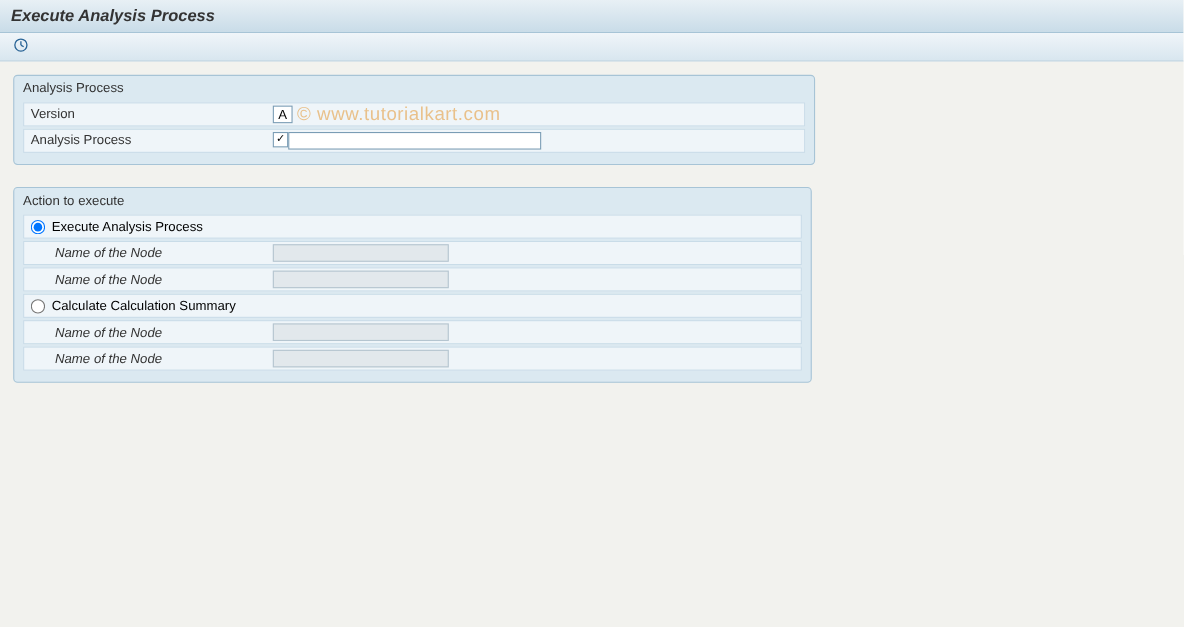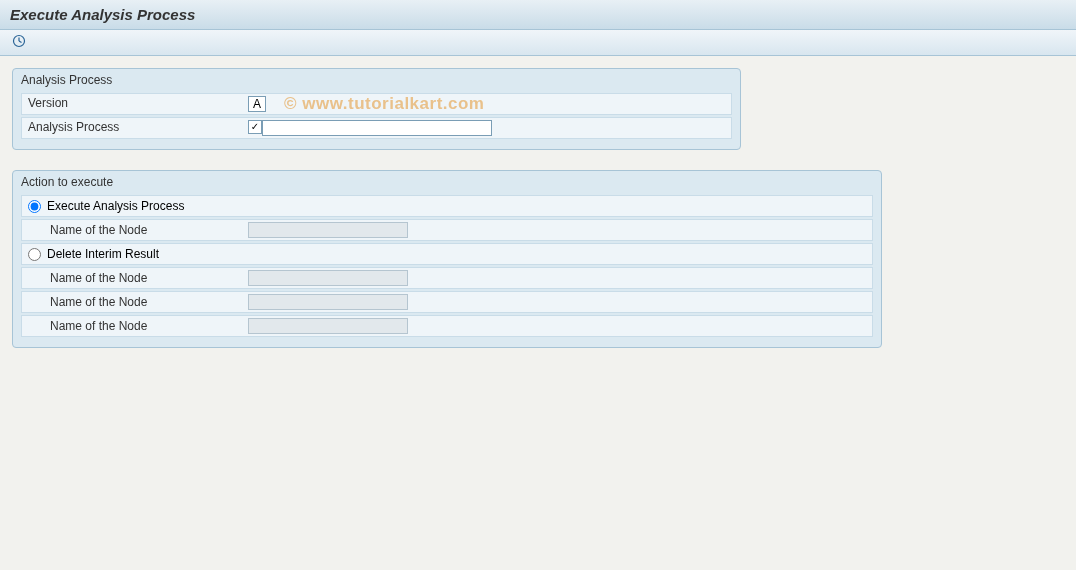--- a/index.html
+++ b/index.html
@@ -101,28 +101,28 @@
     }
     .sub-row {
       display: flex;
       align-items: center;
       background: #eff5f9;
       border: 1px solid #c9dce8;
       margin: 2px 4px;
       padding: 2px 6px 2px 28px;
       height: 22px;
     }
-    .sub-row .field-label { width: 198px; }
+    .sub-row .field-label { width: 198px; font-style: italic; }
     .watermark {
       position: absolute;
       top: 38px;
-      left: 284px;
+      left: 270px;
       font-size: 17px;
       color: #e8b878;
-      font-weight: bold;
+      font-weight: normal;
       pointer-events: none;
       opacity: 0.85;
       letter-spacing: 0.5px;
     }
     .checkbox-glyph {
       width: 14px;
       height: 14px;
       border: 1px solid #7a9db5;
       background: #fff;
       display: inline-flex;
@@ -163,43 +163,43 @@
         <input class="field-input small" type="text" value="A" style="">
       </div>
       <div class="field-row">
         <span class="field-label">Analysis Process</span>
         <span class="checkbox-glyph">✓</span>
         <input class="field-input medium" type="text" style="margin-left: 0px;" value="">
       </div>
     </div>
   </div>
 
-  <div class="group-box" style="width: 870px;">
+  <div class="group-box" style="width: 726px;">
     <div class="group-title">Action to execute</div>
     <div class="group-content">
 
       <div class="radio-row">
         <input type="radio" name="action" checked="" style="">
         <span>Execute Analysis Process</span>
       </div>
 
       <div class="sub-row">
         <span class="field-label">Name of the Node</span>
         <input class="field-input medium disabled" type="text" disabled="" style="width: 160px;" value="">
       </div>
 
+      <div class="sub-row">
+        <span class="field-label">Name of the Node</span>
+        <input class="field-input medium disabled" type="text" disabled="" style="width: 160px;" value="">
+      </div>
+
       <div class="radio-row">
         <input type="radio" name="action" style="">
-        <span>Delete Interim Result</span>
-      </div>
-      <div class="sub-row">
-        <span class="field-label">Name of the Node</span>
-        <input class="field-input medium disabled" type="text" disabled="" style="width: 160px;" value="">
-      </div>
-
+        <span>Calculate Calculation Summary</span>
+      </div>
       <div class="sub-row">
         <span class="field-label">Name of the Node</span>
         <input class="field-input medium disabled" type="text" disabled="" style="width: 160px;" value="">
       </div>
 
       <div class="sub-row">
         <span class="field-label">Name of the Node</span>
         <input class="field-input medium disabled" type="text" disabled="" style="width: 160px;" value="">
       </div>
 

